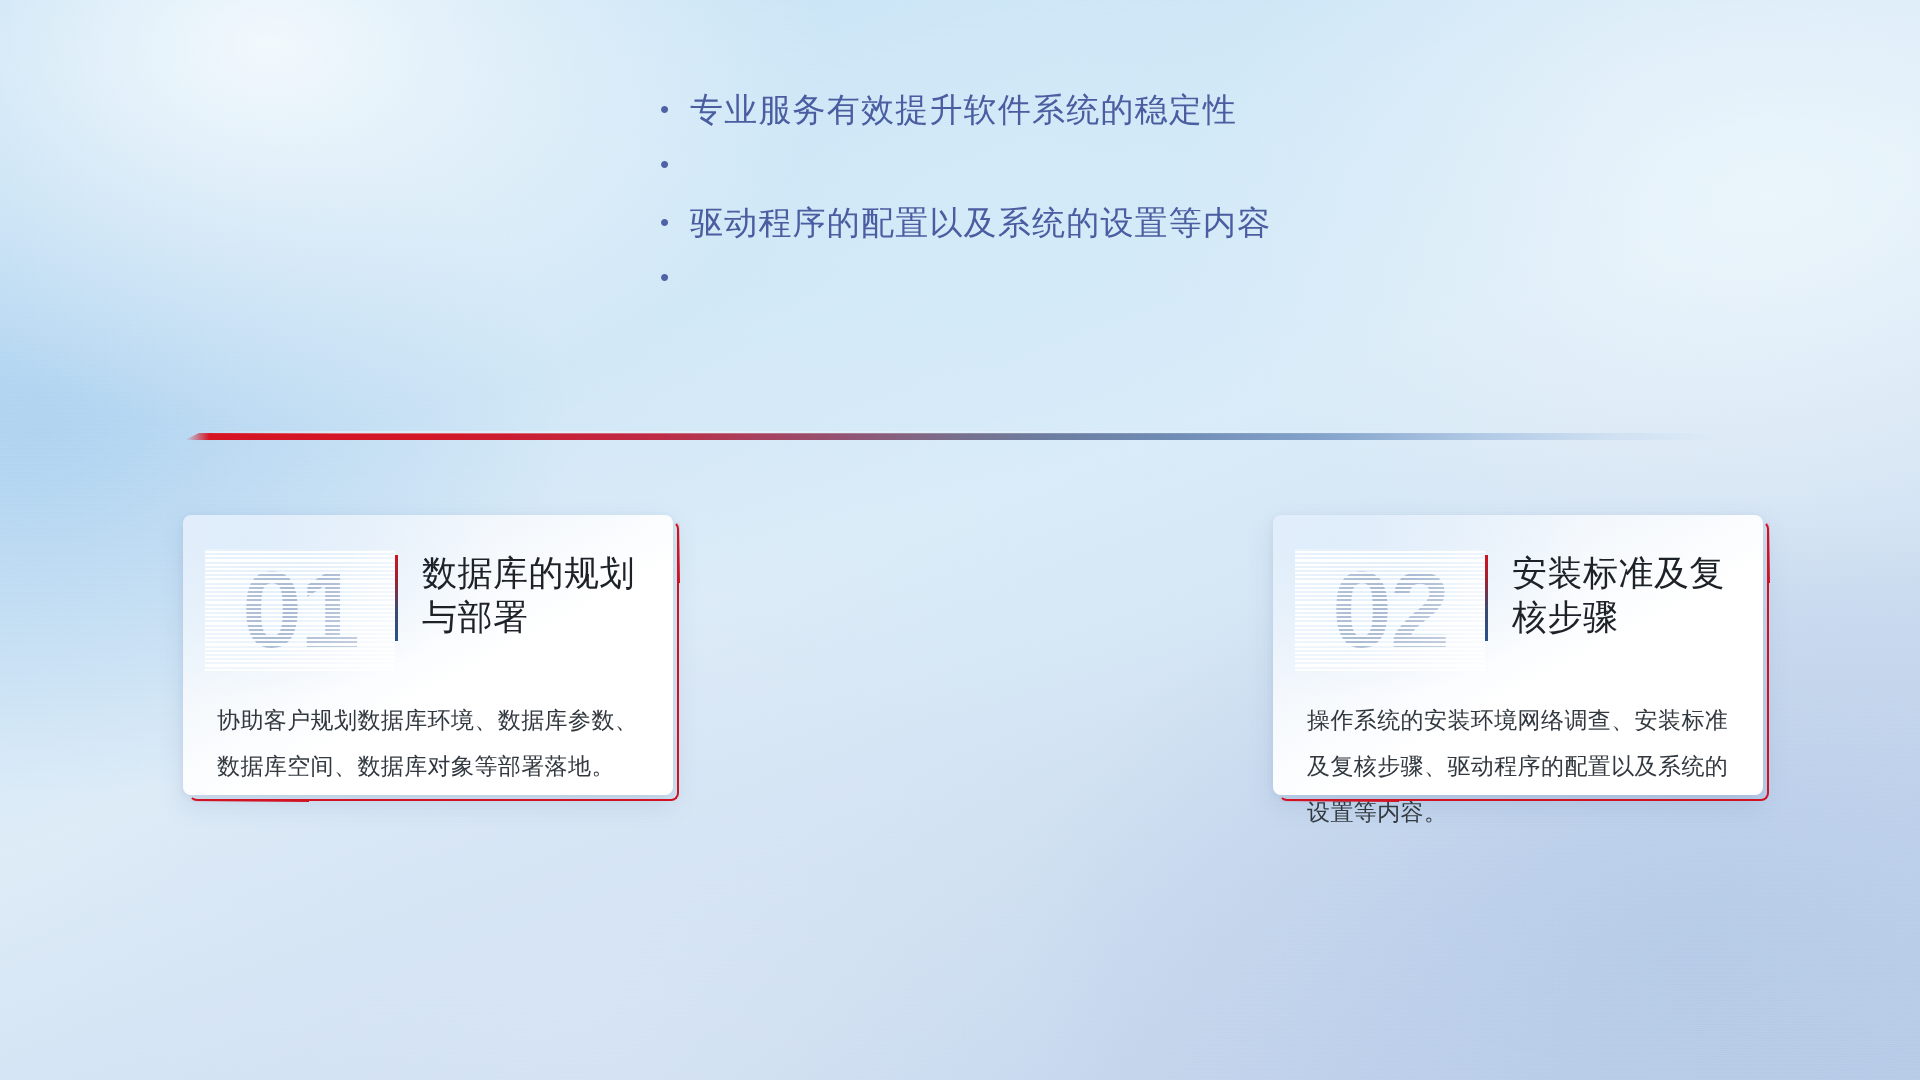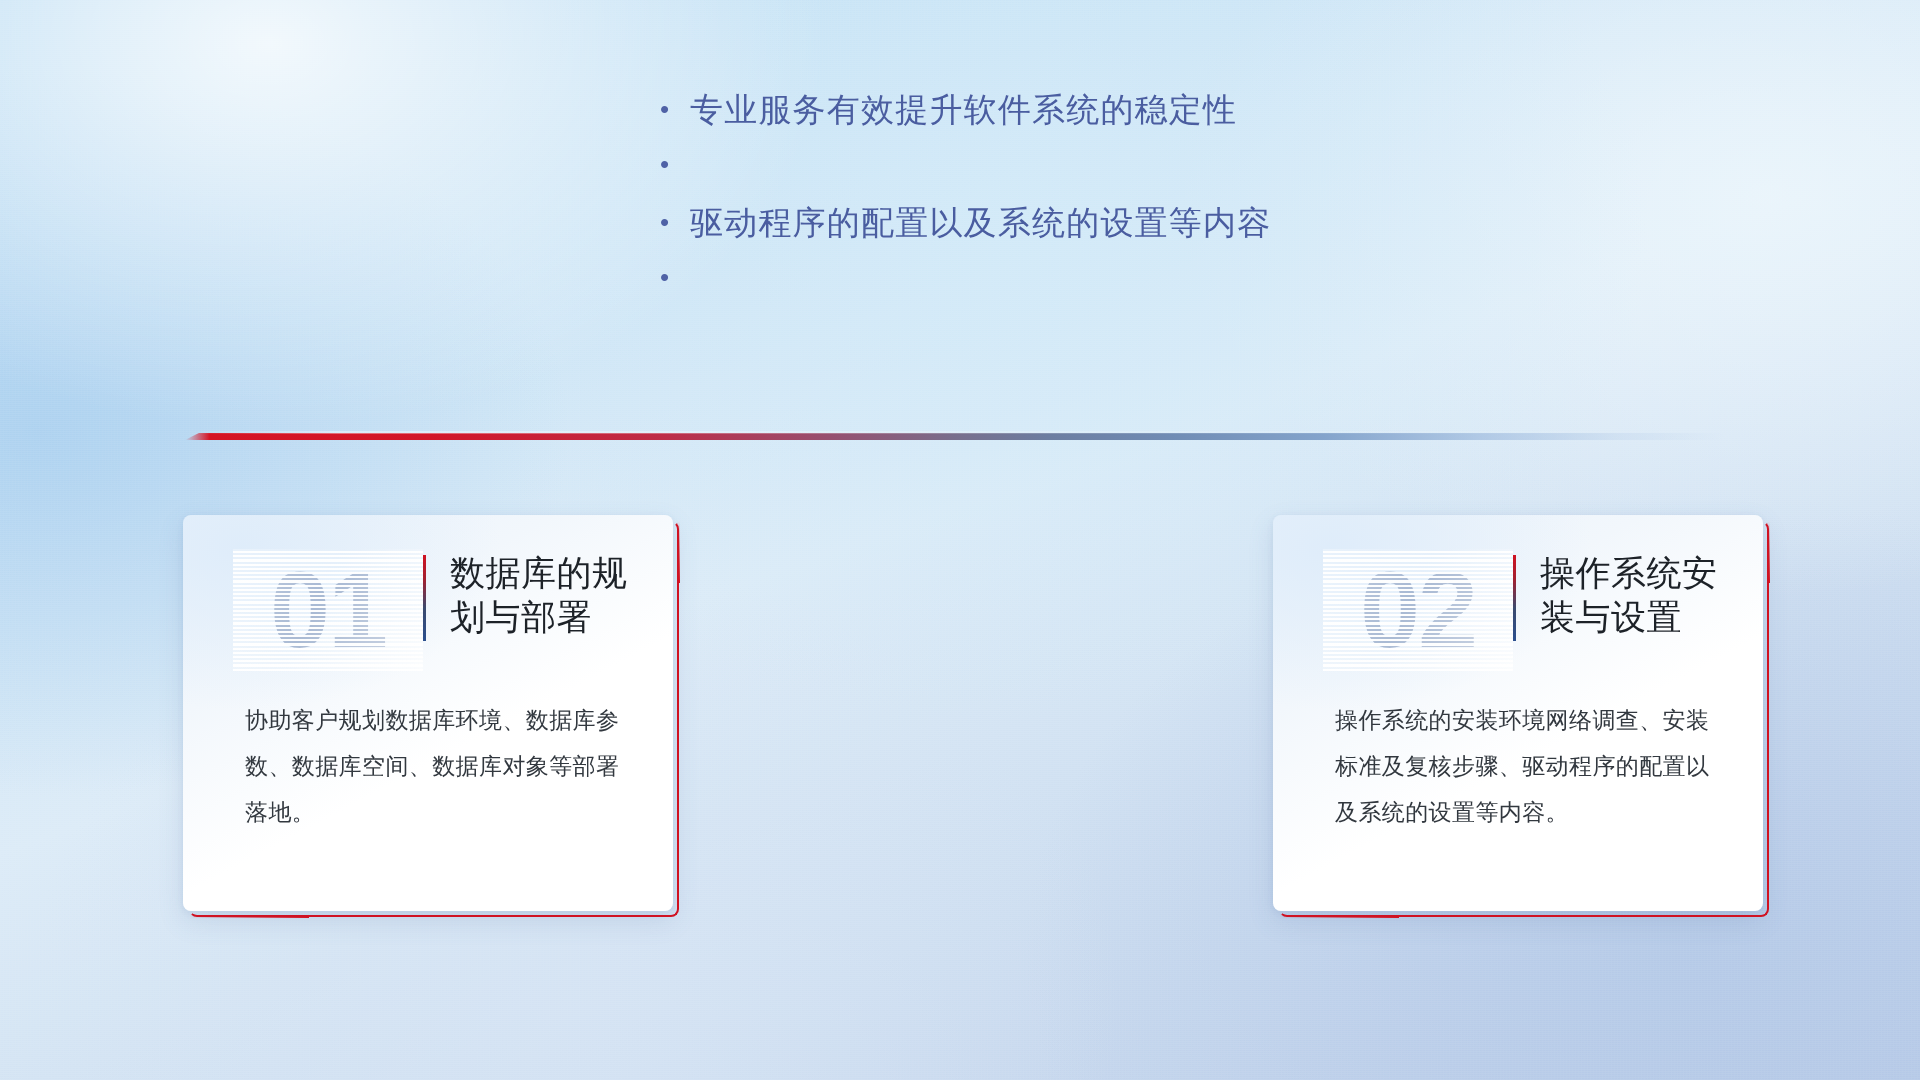--- a/index.html
+++ b/index.html
@@ -93,28 +93,27 @@
   
   #cards {
     position:absolute;
     left:183px; top:515px;
     width:1580px; height:400px;
     display:flex;
     justify-content:space-between;
   }
   .card {
     position:relative;
-    width:490px; height:396px;
+    width:490px; height:280px;
     border-radius:8px;
     background:
       radial-gradient(ellipse 380px 240px at 12% 8%, rgba(222,236,250,.95) 0%, rgba(222,236,250,0) 68%),
       linear-gradient(152deg,#e9f2fb 0%, #f2f7fc 30%, #ffffff 58%, #ffffff 100%);
     box-shadow:0 10px 26px rgba(90,120,165,.16), 0 2px 6px rgba(90,120,165,.10);
     overflow:visible;
-    padding-left:28px;
   }
   
   .card-accent {
     position:absolute;
     left:6px; top:6px; right:-6px; bottom:-6px;
     border-radius:8px;
     border-right:2.5px solid #d01222;
     border-bottom:2.5px solid #d01222;
     border-top:2.5px solid transparent;
     border-left:2.5px solid transparent;
@@ -250,21 +249,21 @@
 
     <div class="card">
       <div class="card-accent"></div>
       <div class="card-head">
         <div class="card-num">
           <div class="num-glyph">02</div>
           <div class="num-mask"></div>
           <div class="num-fade"></div>
         </div>
         <div class="card-bar"></div>
-        <div class="card-title">操作系统安装与设置</div>
+        <div class="card-title">安装标准及复核步骤</div>
       </div>
       <div class="card-body">操作系统的安装环境网络调查、安装标准及复核步骤、驱动程序的配置以及系统的设置等内容。</div>
     </div>
 
 
   </div>
 
 </div>
 
 </body></html>

